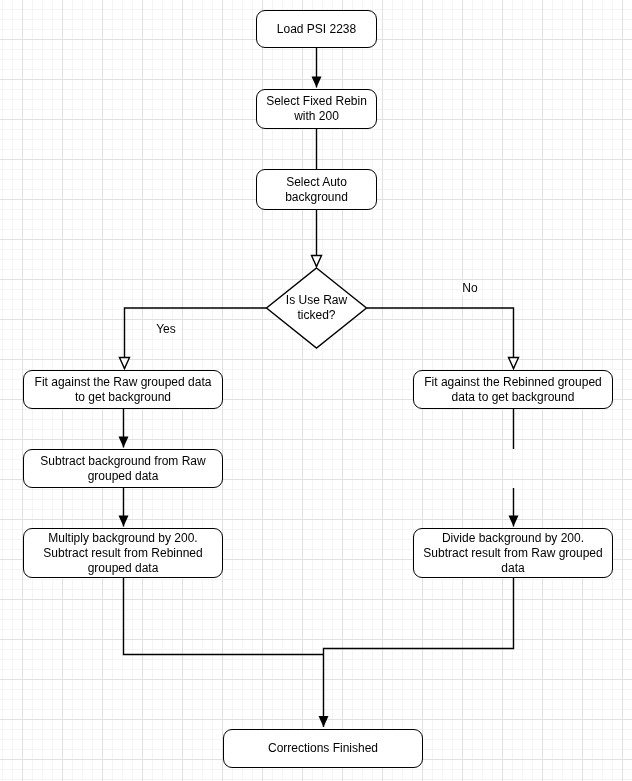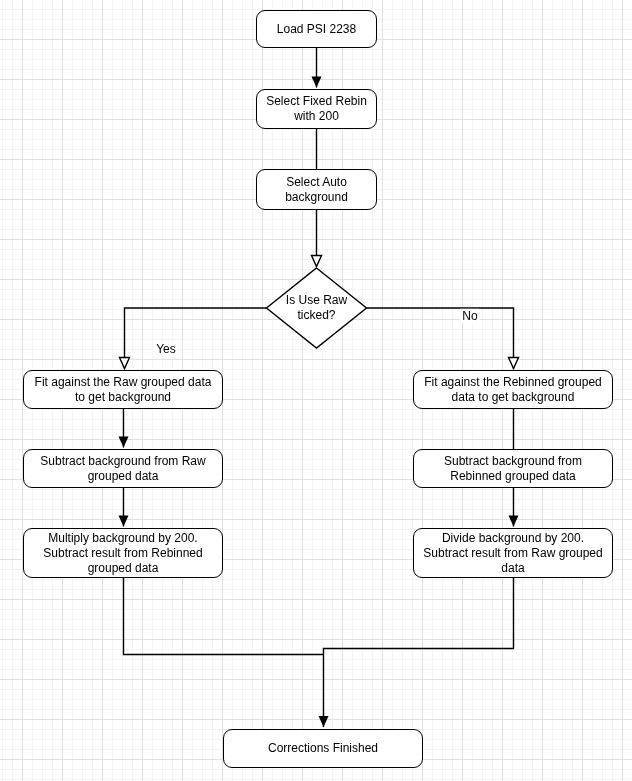--- a/index.html
+++ b/index.html
@@ -86,43 +86,40 @@
   </div>
 
   <div class="node" style="left:256px; top:169px; width:121px; height:41px;">
     <span>Select Auto background</span>
   </div>
 
   <div class="diamond-label" style="left:266px; top:268px; width:101px; height:80px;">
     <span class="lbl">Is Use Raw ticked?</span>
   </div>
 
-  <div class="edge-label" style="left:166px; top:329px;margin-top:20px;">Yes</div>
+  <div class="edge-label" style="left:166px; top:329px;">Yes</div>
 
-  <div class="edge-label" style="left:470px; top:316px;">No</div>
+  <div class="edge-label" style="left:470px; top:288px;">No</div>
 
   <div class="node" style="left:23px; top:449px; width:200px; height:39px;">
     <span>Subtract background from Raw grouped data</span>
   </div>
 
   <div class="node" style="left:23px; top:370px; width:200px; height:39px;">
     <span>Fit against the Raw grouped data to get background</span>
   </div>
 
   <div class="node" style="left:23px; top:528px; width:200px; height:50px;">
     <span>Multiply background by 200. Subtract result from Rebinned grouped data</span>
   </div>
 
   <div class="node" style="left:413px; top:370px; width:200px; height:39px;text-align:center;">
     <span>Fit against the Rebinned grouped data to get background</span>
   </div>
 
-  <div class="node" style="left:413px; top:449px; width:200px; height:39px;">
-    <span>Subtract background from Rebinned grouped data</span>
-  </div>
 
   <div class="node" style="left:413px; top:528px; width:200px; height:50px;">
     <span>Divide background by 200. Subtract result from Raw grouped data</span>
   </div>
 
   <div class="node" style="left:223px; top:729px; width:200px; height:39px;">
     <span>Corrections Finished</span>
   </div>
 
 </div>

